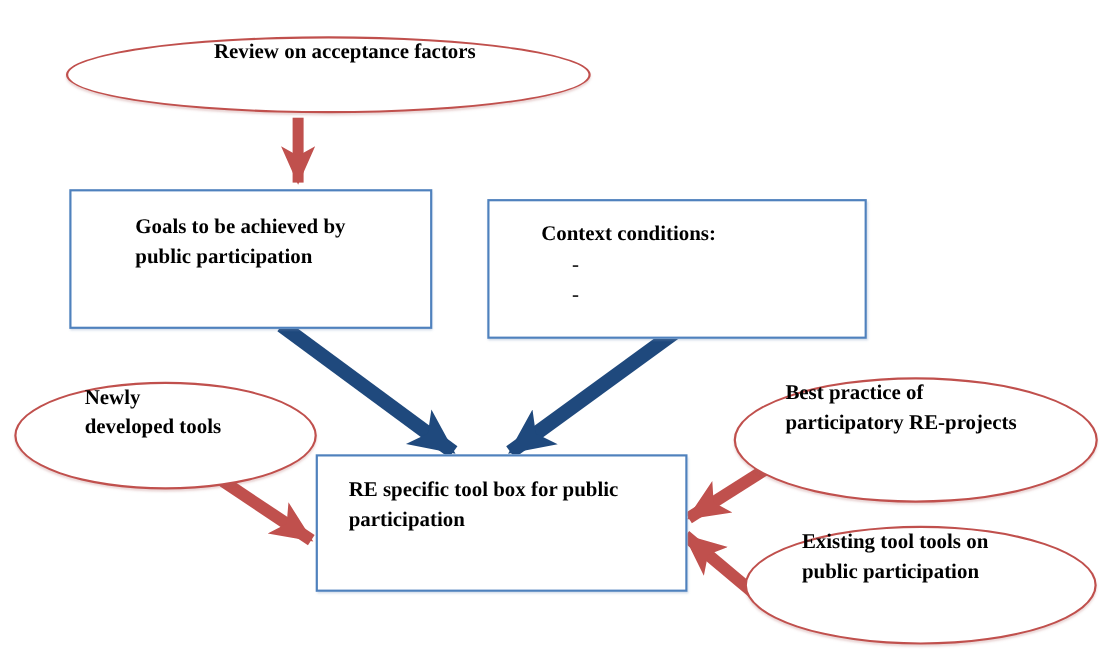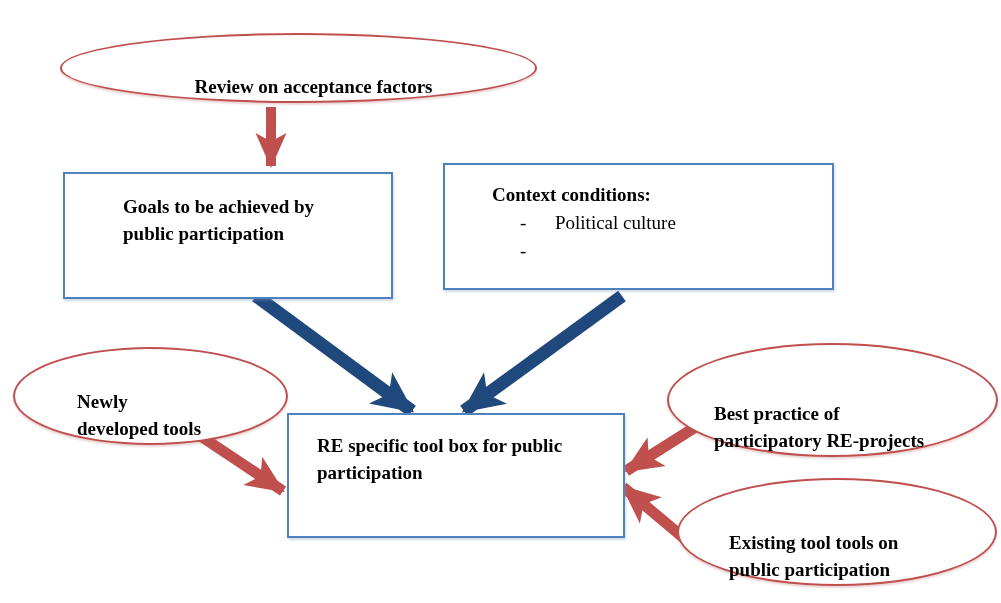--- a/index.html
+++ b/index.html
@@ -18,21 +18,21 @@
   .arrow-layer {
     position: absolute;
     inset: 0;
     width: 1001px;
     height: 603px;
     pointer-events: none;
   }
   .node {
     position: absolute;
     display: flex;
-    align-items: flex-end;
+    align-items: flex-start;
     background: #ffffff;
   }
   .label {
     font-weight: bold;
     font-size: 19px;
     line-height: 1.42;
     white-space: pre-line;
   }
   
   .ellipse {
@@ -48,21 +48,21 @@
   .ellipse-best .label { padding-left: 45px; }
   .ellipse-existing { left: 677px; top: 478px; width: 320px; height: 108px; }
   .ellipse-existing .label { padding-left: 50px; }
   
   .rect {
     border: 2px solid var(--blue-border, #4F81BD);
     box-shadow: 1px 2px 2px rgba(120, 150, 190, 0.35);
     align-items: flex-start;
   }
   .rect-goals   { left: 63px;  top: 172px; width: 330px; height: 127px; padding: 20px 18px 0 58px; }
-  .rect-context { left: 443px; top: 163px; width: 391px; height: 127px; padding: 16px 10px 0 47px; display: block; }
+  .rect-context { left: 443px; top: 181px; width: 345px; height: 127px; padding: 16px 10px 0 47px; display: block; }
   .rect-toolbox { left: 287px; top: 413px; width: 338px; height: 125px; padding: 18px 14px 0 28px; }
   
   .ctx-heading { font-weight: bold; font-size: 19px; line-height: 1.45; }
   .ctx-item { display: flex; margin-left: 28px; font-size: 19px; line-height: 1.5; }
   .ctx-dash { width: 35px; text-align: left; }
 </style>
 </head>
 <body>
 
 <div class="canvas">
@@ -90,21 +90,20 @@
 
   <div class="node rect rect-goals">
     <span class="label">Goals to be achieved by
 public participation</span>
   </div>
 
   <div class="node rect rect-context">
     <div class="ctx-heading">Context conditions:</div>
     <div class="ctx-item">
       <span class="ctx-dash">-</span>
-      <span>Political culture</span>
     </div>
     <div class="ctx-item">
       <span class="ctx-dash">-</span>
     </div>
   </div>
 
   <div class="node ellipse ellipse-newly">
     <span class="label">Newly
 developed tools</span>
   </div>

